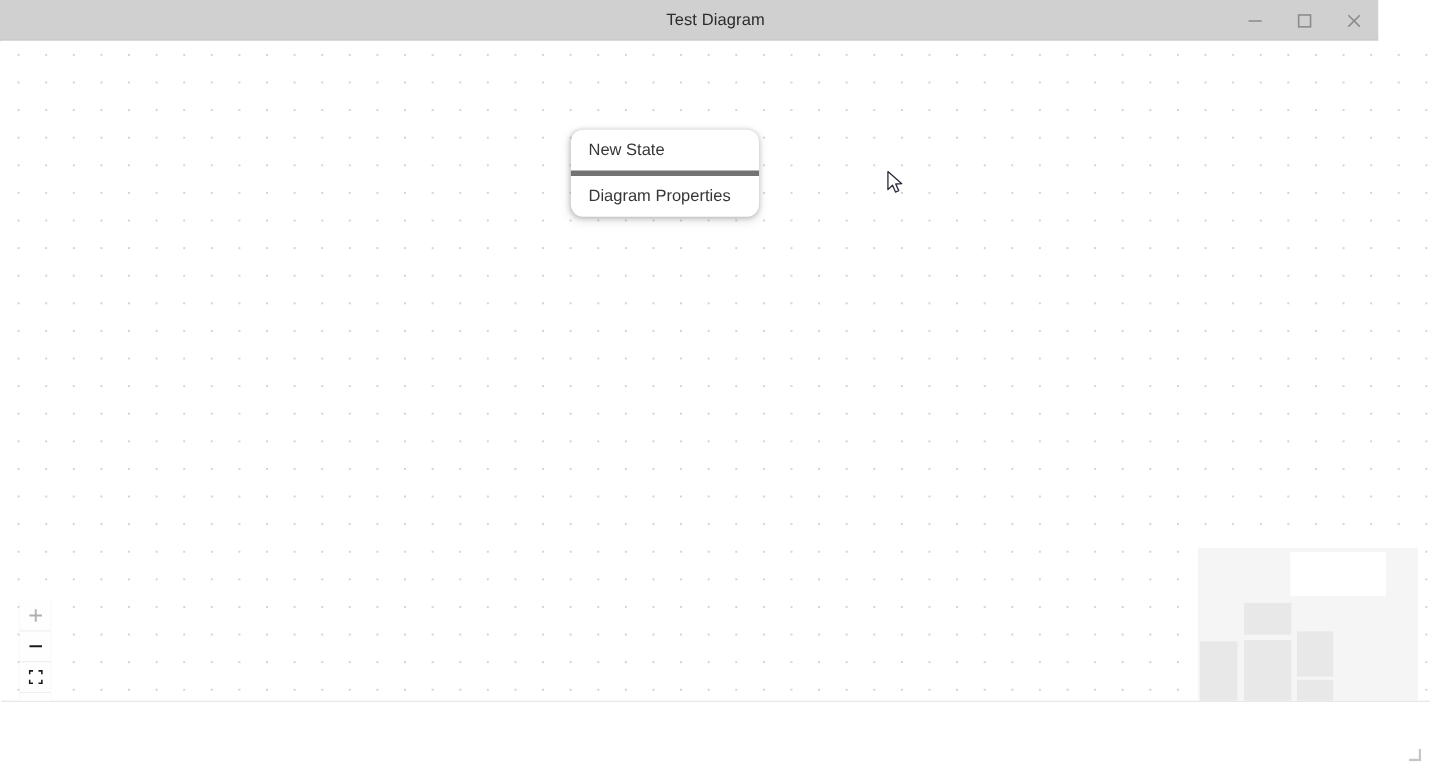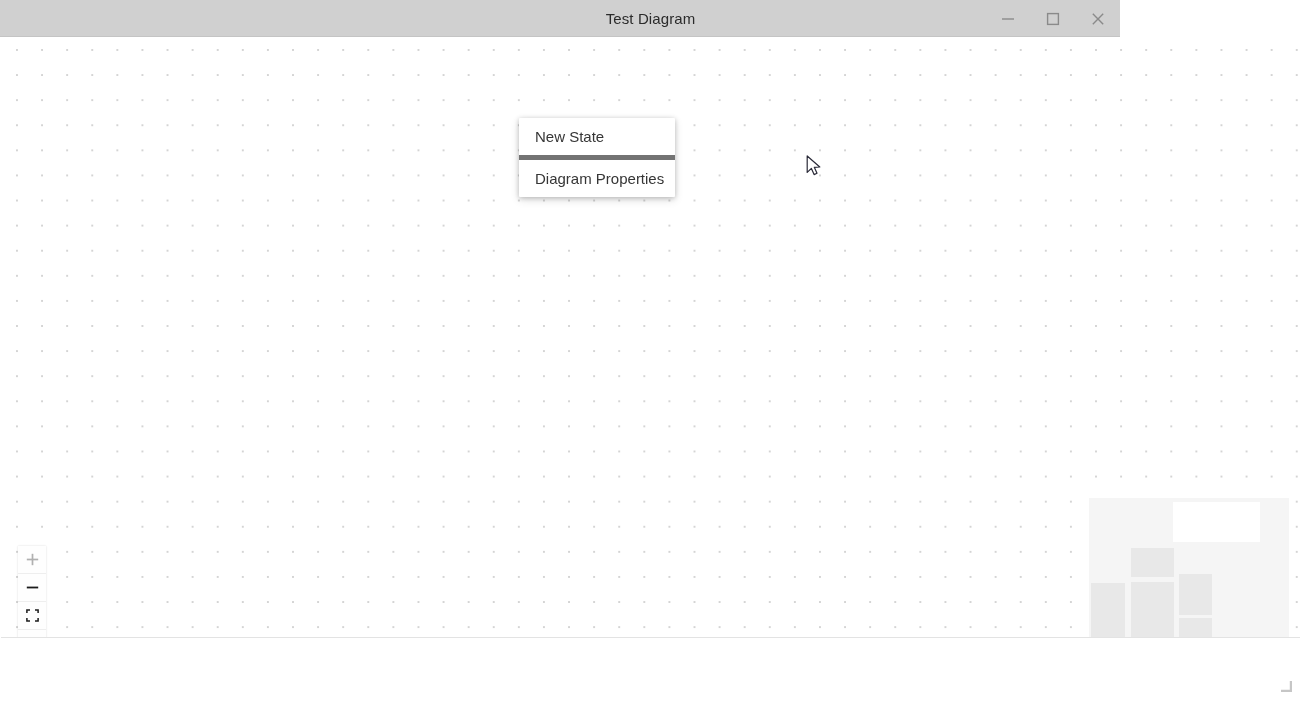--- a/index.html
+++ b/index.html
@@ -21,21 +21,21 @@
     width: 1301px;
     height: 703px;
     background: #ffffff;
     box-sizing: border-box;
   }
 
   
   .titlebar {
     position: absolute;
     left: 0; top: 0;
-    width: 1120px;
+    width: 1253px;
     height: 37px;
     background: #d0d0d0;
     border-bottom: 1px solid #c4c4c4;
     box-sizing: border-box;
   }
   .titlebar-title {
     position: absolute;
     left: 0; top: 0;
     width: 1301px;
     height: 37px;
@@ -100,24 +100,24 @@
     bottom: 10px;
     width: 16px;
     height: 16px;
   }
 
   
   .context-menu {
     position: absolute;
     left: 519px;
     top: 118px;
-    width: 156px;
+    width: 171px;
     background: #ffffff;
     box-shadow: 0 1px 5px rgba(0,0,0,0.22), 0 3px 10px rgba(0,0,0,0.12);
-    border-radius: 1px;
+    border-radius: 11px;
     z-index: 50;
   }
   .menu-item {
     height: 37px;
     line-height: 37px;
     padding-left: 16px;
     font-size: 15px;
     color: #363636;
     white-space: nowrap;
     cursor: default;

